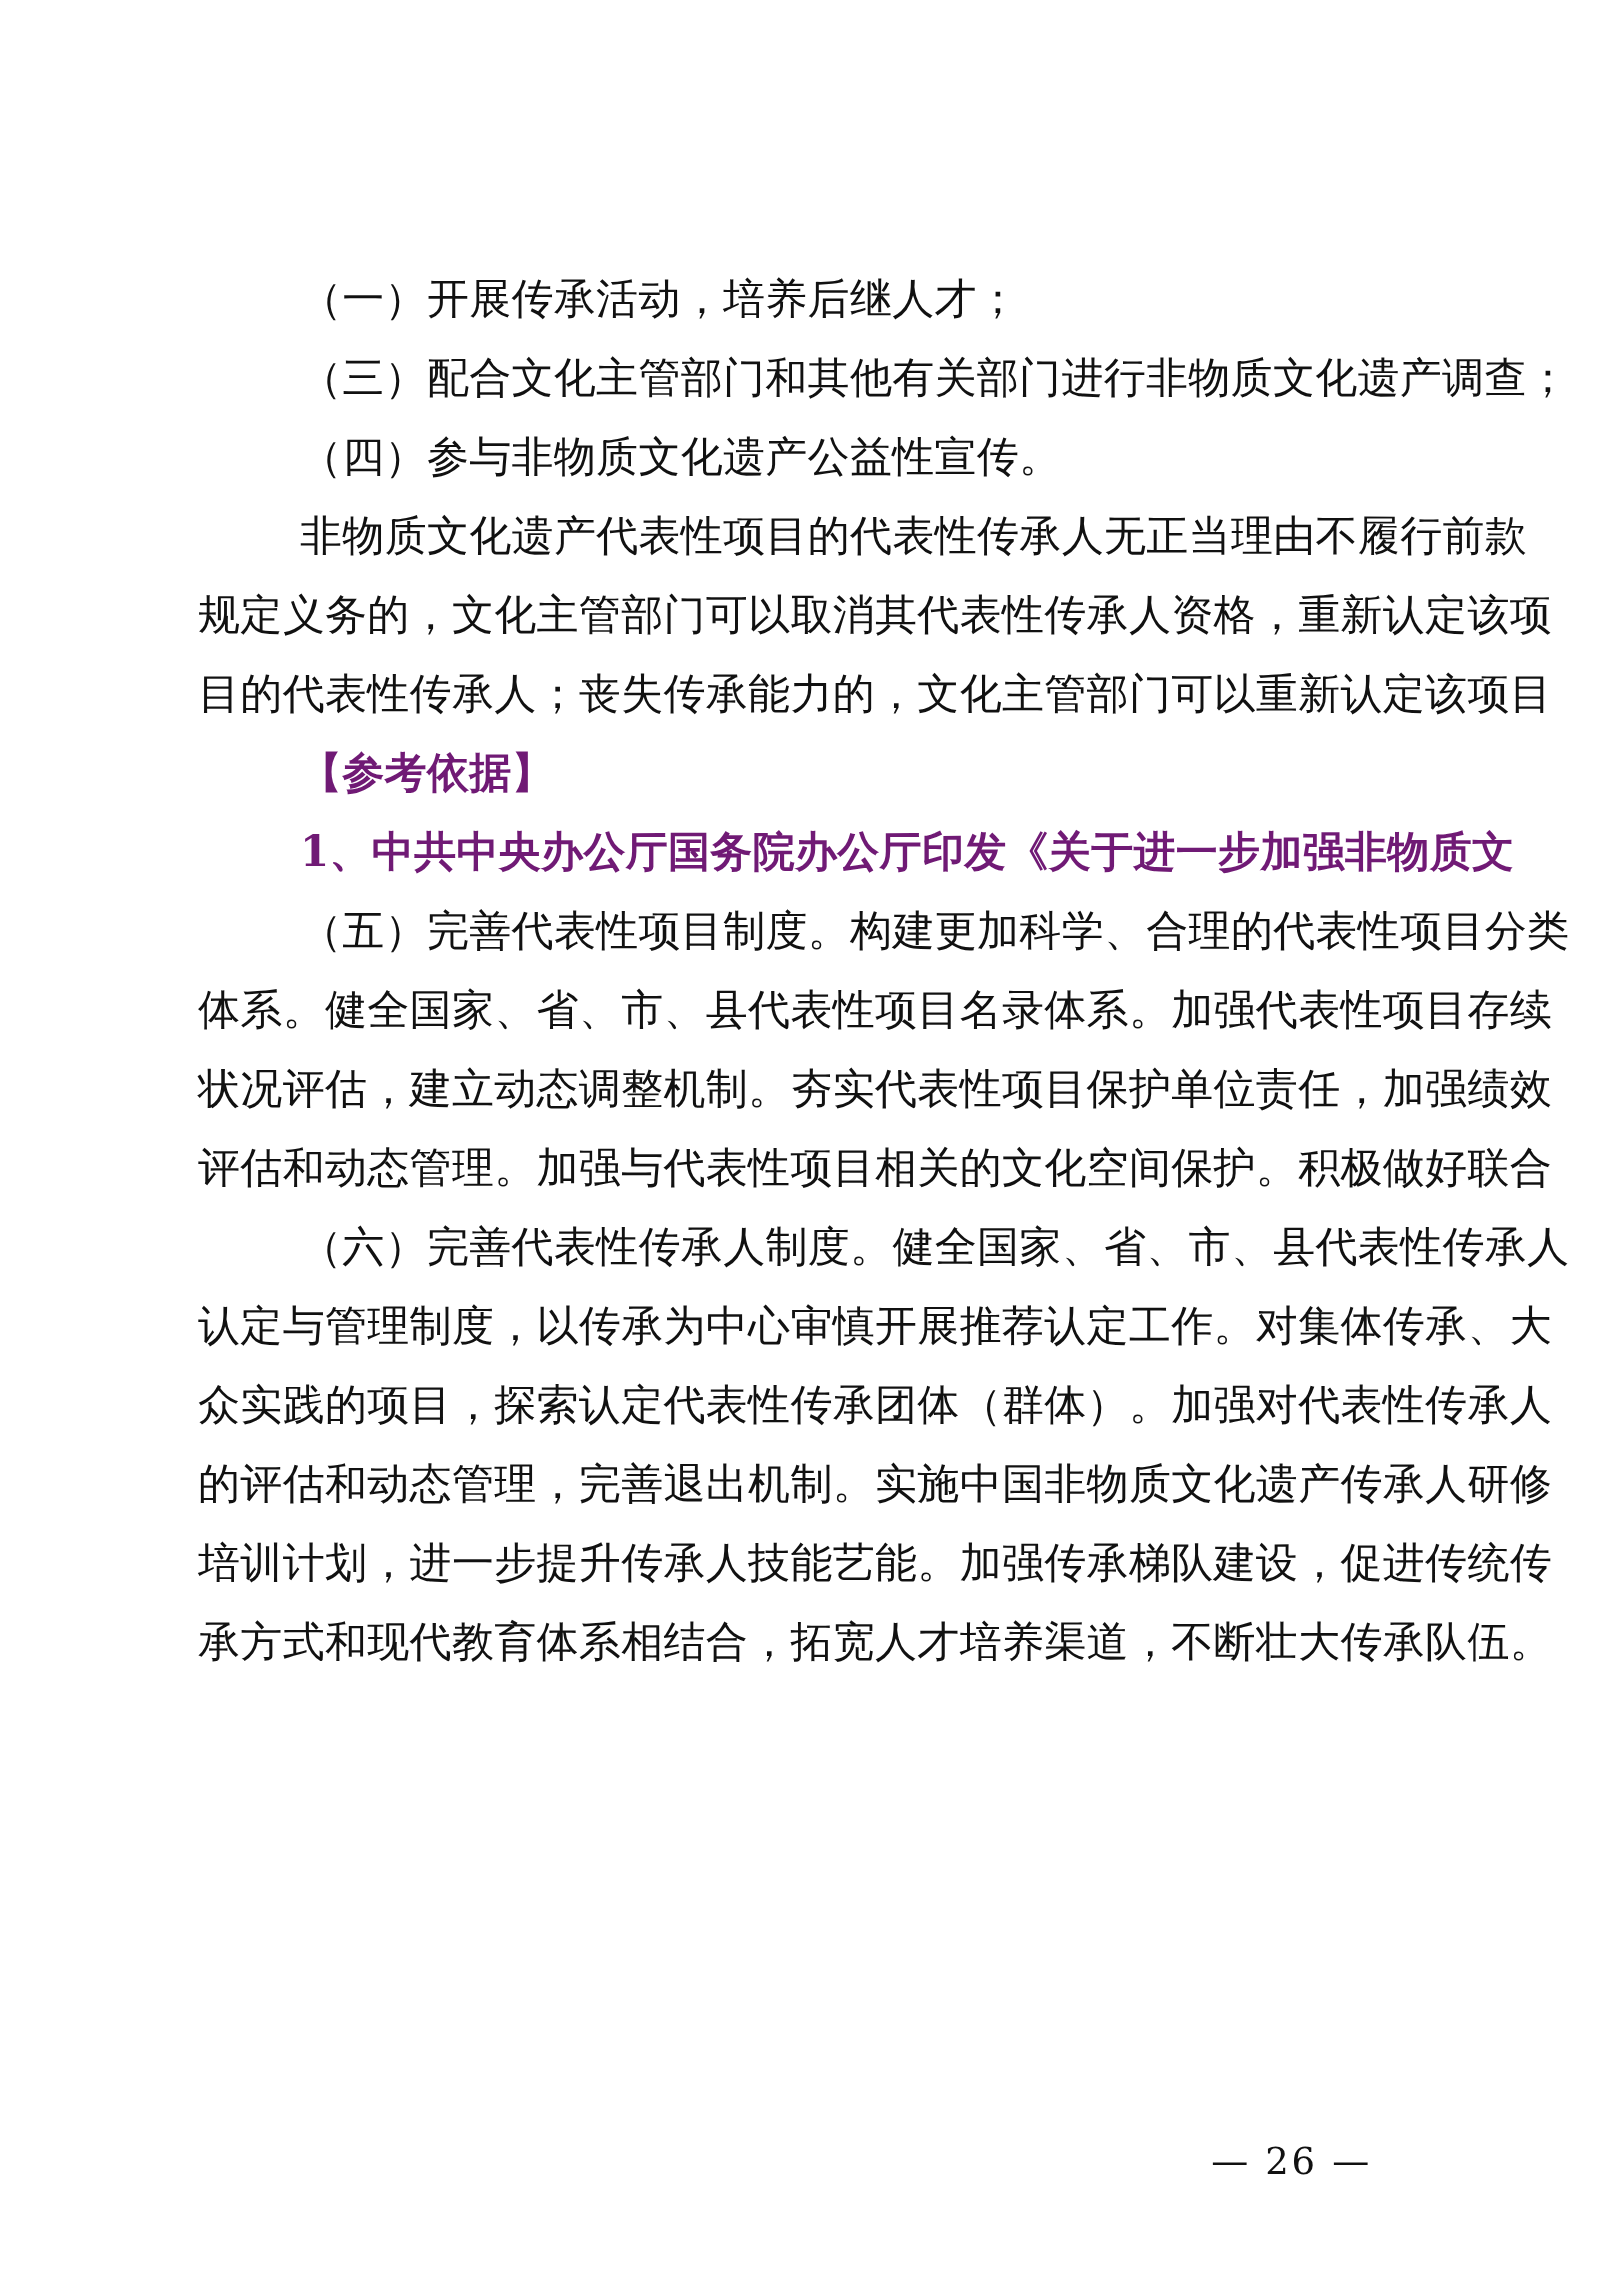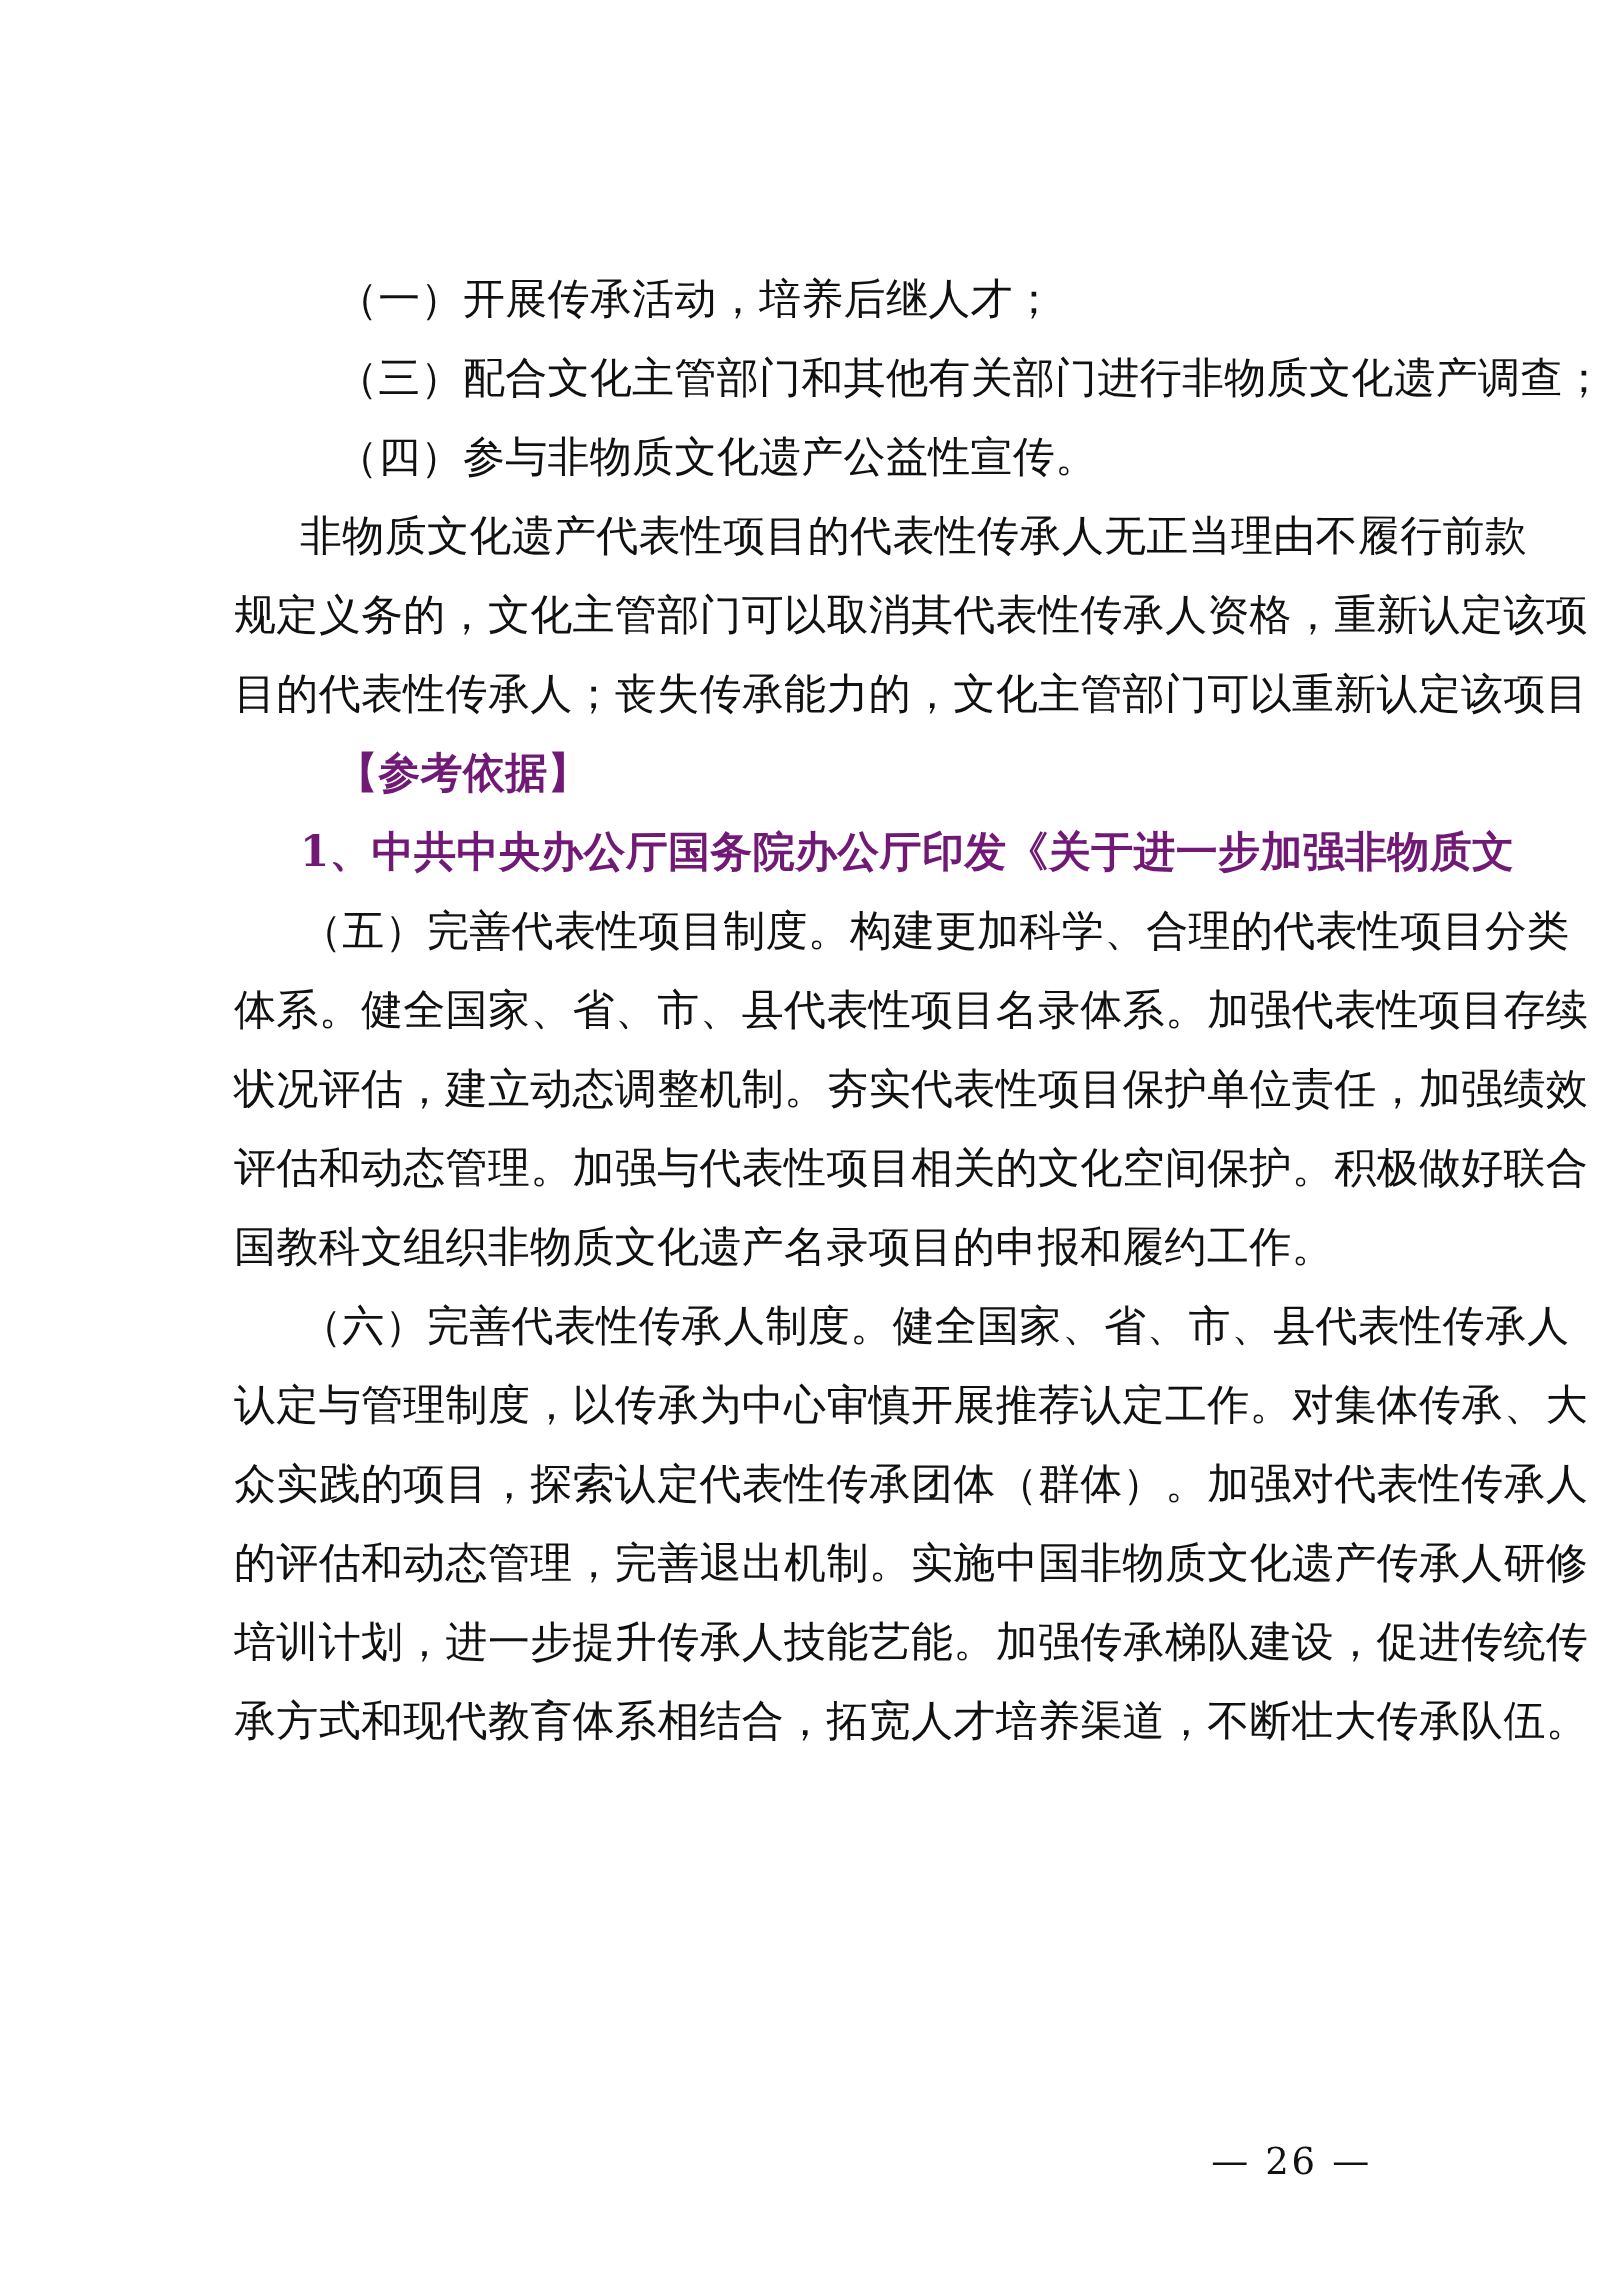--- a/index.html
+++ b/index.html
@@ -36,21 +36,20 @@
   .line {
     display: block;
     width: 100%;
     height: 79px;
     line-height: 79px;
     font-size: 42px;
     letter-spacing: 0.3px;
     white-space: nowrap;
     color: #111111;
     font-family: "DejaVu Serif", "Liberation Serif", serif;
-    margin-left: 36px;
   }
 
   
   .line.justify {
     display: flex;
     justify-content: space-between;
     white-space: normal;
   }
   .line.justify > span.ch {
     display: inline-block;
@@ -367,21 +366,20 @@
         <span class="ch">保</span>
         <span class="ch">护</span>
         <span class="ch">。</span>
         <span class="ch">积</span>
         <span class="ch">极</span>
         <span class="ch">做</span>
         <span class="ch">好</span>
         <span class="ch">联</span>
         <span class="ch">合</span>
       </div>
-    <div class="line ragged">国教科文组织非物质文化遗产名录项目的申报和履约工作。</div>
 
     <div class="line justify-target indent justify">
         <span class="ch">（</span>
         <span class="ch">六</span>
         <span class="ch">）</span>
         <span class="ch">完</span>
         <span class="ch">善</span>
         <span class="ch">代</span>
         <span class="ch">表</span>
         <span class="ch">性</span>

